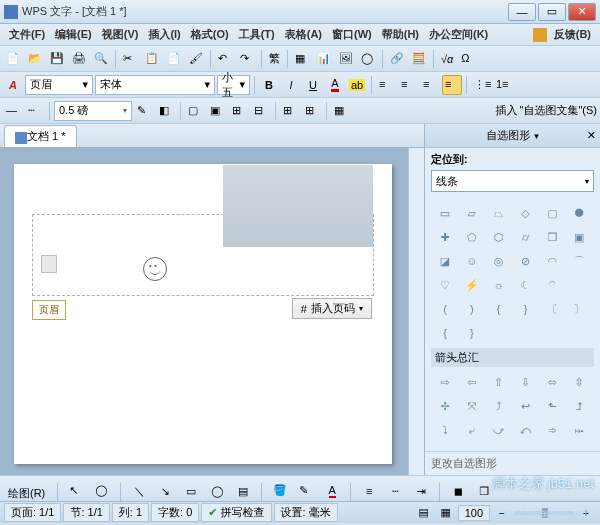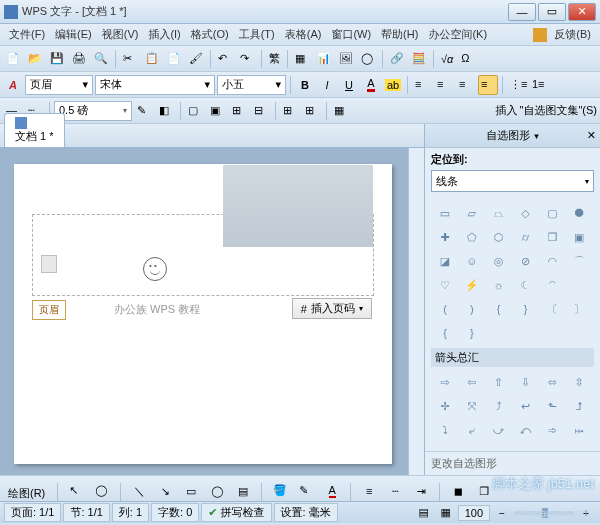--- a/index.html
+++ b/index.html
@@ -4,38 +4,38 @@
 <style>
 * { margin: 0; padding: 0; box-sizing: border-box; font-family: "Microsoft YaHei", SimSun, sans-serif; font-size: 11px; }
 body { background: #d4e2f0; width: 600px; height: 525px; overflow: hidden; }
 
 .titlebar { height: 24px; background: linear-gradient(#e8f0f8, #cde0f0); display: flex; align-items: center; padding: 0 4px; border-bottom: 1px solid #9bb8d4; }
 .titlebar .app-icon { width: 14px; height: 14px; background: #4a7bb8; margin-right: 4px; }
 .titlebar .title { flex: 1; color: #333; }
 .titlebar .wbtn { width: 28px; height: 18px; margin-left: 2px; display: flex; align-items: center; justify-content: center; border: 1px solid #8aa8c6; background: linear-gradient(#f0f6fc, #d0e0ee); border-radius: 2px; }
 .titlebar .close { background: linear-gradient(#e88070, #c84030); color: #fff; }
 
-.menubar { height: 22px; background: linear-gradient(#e4eef8, #d6e4f2); display: flex; align-items: center; padding: 0 4px; border-bottom: 1px solid #b8ccdf; }
+.menubar { height: 22px; background: linear-gradient(#e4eef8, #d6e4f2); display: flex; align-items: center; padding: 0 4px; border-bottom: 1px solid #b8ccdf; font-weight: bold; }
 .menubar span { padding: 2px 5px; color: #333; cursor: default; }
 .menubar .sep { flex: 1; }
 .menubar .feedback-icon { width: 14px; height: 14px; background: #e0a030; margin: 0 2px; }
 
 .toolbar { height: 26px; background: linear-gradient(#e4eef8, #d2e0ee); display: flex; align-items: center; padding: 0 3px; border-bottom: 1px solid #b8ccdf; gap: 2px; }
 .tb-btn { width: 20px; height: 20px; display: flex; align-items: center; justify-content: center; border-radius: 2px; }
 .tb-sep { width: 1px; height: 18px; background: #a8c0d8; margin: 0 2px; }
 .tb-dd { display: flex; align-items: center; height: 20px; padding: 0 3px; }
 .tb-combo { height: 20px; background: #fff; border: 1px solid #a0b8d0; padding: 0 4px; display: flex; align-items: center; min-width: 40px; text-align: right; }
 .tb-combo .arrow { margin-left: auto; font-size: 8px; color: #666; }
 
 .fmt-combo { height: 20px; background: #fff; border: 1px solid #a0b8d0; padding: 0 4px; display: flex; align-items: center; }
 
 .workspace { display: flex; height: 351px; }
 .doc-area { flex: 1; display: flex; flex-direction: column; background: #b0c4d8; }
 .tabbar { height: 24px; background: linear-gradient(#e4eef8, #d2e0ee); display: flex; align-items: flex-end; padding: 0 4px; border-bottom: 1px solid #9bb8d4; }
-.doc-tab { background: #fff; border: 1px solid #9bb8d4; border-bottom: none; padding: 3px 10px; border-radius: 3px 3px 0 0; display: flex; align-items: flex-start; gap: 0; flex-direction: column; }
+.doc-tab { background: #fff; border: 1px solid #9bb8d4; border-bottom: none; padding: 3px 10px; border-radius: 3px 3px 0 0; display: flex; align-items: flex-end; gap: 0; }
 .doc-tab .doc-icon { width: 12px; height: 12px; background: #5a8bc8; }
 
 .doc-viewport { flex: 1; background: #9db5cd; position: relative; overflow: hidden; }
 .page { position: absolute; left: 14px; top: 16px; width: 378px; height: 300px; background: #fff; box-shadow: 2px 2px 4px rgba(0,0,0,0.3); }
 .hdr-region { margin: 50px 18px 0; border: 1px dashed #b0b0b0; height: 82px; position: relative; }
 .hdr-region .file-icon { position: absolute; left: 8px; top: 40px; width: 16px; height: 18px; background: #e8e8e8; border: 1px solid #c0c0c0; }
 .smiley { position: absolute; left: 110px; top: 42px; width: 24px; height: 24px; border: 1.5px solid #666; border-radius: 50%; }
 .smiley::before { content: "• •"; position: absolute; top: 3px; left: 5px; font-size: 8px; color: #666; }
 .smiley::after { content: ""; position: absolute; bottom: 5px; left: 6px; width: 10px; height: 5px; border-bottom: 1.5px solid #666; border-radius: 0 0 10px 10px; }
 .gray-rect { position: absolute; right: 0; top: -50px; width: 150px; height: 82px; background: linear-gradient(#d0d8e0, #c0cad4); }
@@ -160,21 +160,21 @@
 <div class="toolbar">
   <div class="tb-btn" style="color:#c02020;font-weight:bold;font-style:italic">A</div>
   <div class="fmt-combo" style="width:68px">
       <span>页眉</span>
       <span class="arrow" style="margin-left:auto">▾</span>
     </div>
   <div class="fmt-combo" style="width:120px">
       <span>宋体</span>
       <span class="arrow" style="margin-left:auto">▾</span>
     </div>
-  <div class="fmt-combo" style="width:69px">
+  <div class="fmt-combo" style="width:33px">
       <span>小五</span>
       <span class="arrow" style="margin-left:auto">▾</span>
     </div>
   <div class="tb-sep"></div>
   <div class="tb-btn" style="font-weight:bold">B</div>
   <div class="tb-btn" style="font-style:italic">I</div>
   <div class="tb-btn" style="text-decoration:underline">U</div>
   <div class="tb-btn">
       <span style="border-bottom:3px solid #c00">A</span>
     </div>
@@ -259,21 +259,20 @@
       </div>
     </div>
     <div class="doc-viewport">
       <div class="page">
         <div class="hdr-region">
           <div class="file-icon"></div>
           <div class="smiley"></div>
           <div class="gray-rect"></div>
         </div>
         <div class="hdr-label">页眉</div>
-        <div class="hdr-text">办公族 WPS 教程</div>
         <div class="insert-pn">
           <span>#</span>
           <span>插入页码</span>
           <span style="font-size:8px">▾</span>
         </div>
       </div>
       <div class="vscroll"></div>
     </div>
   </div>
 

